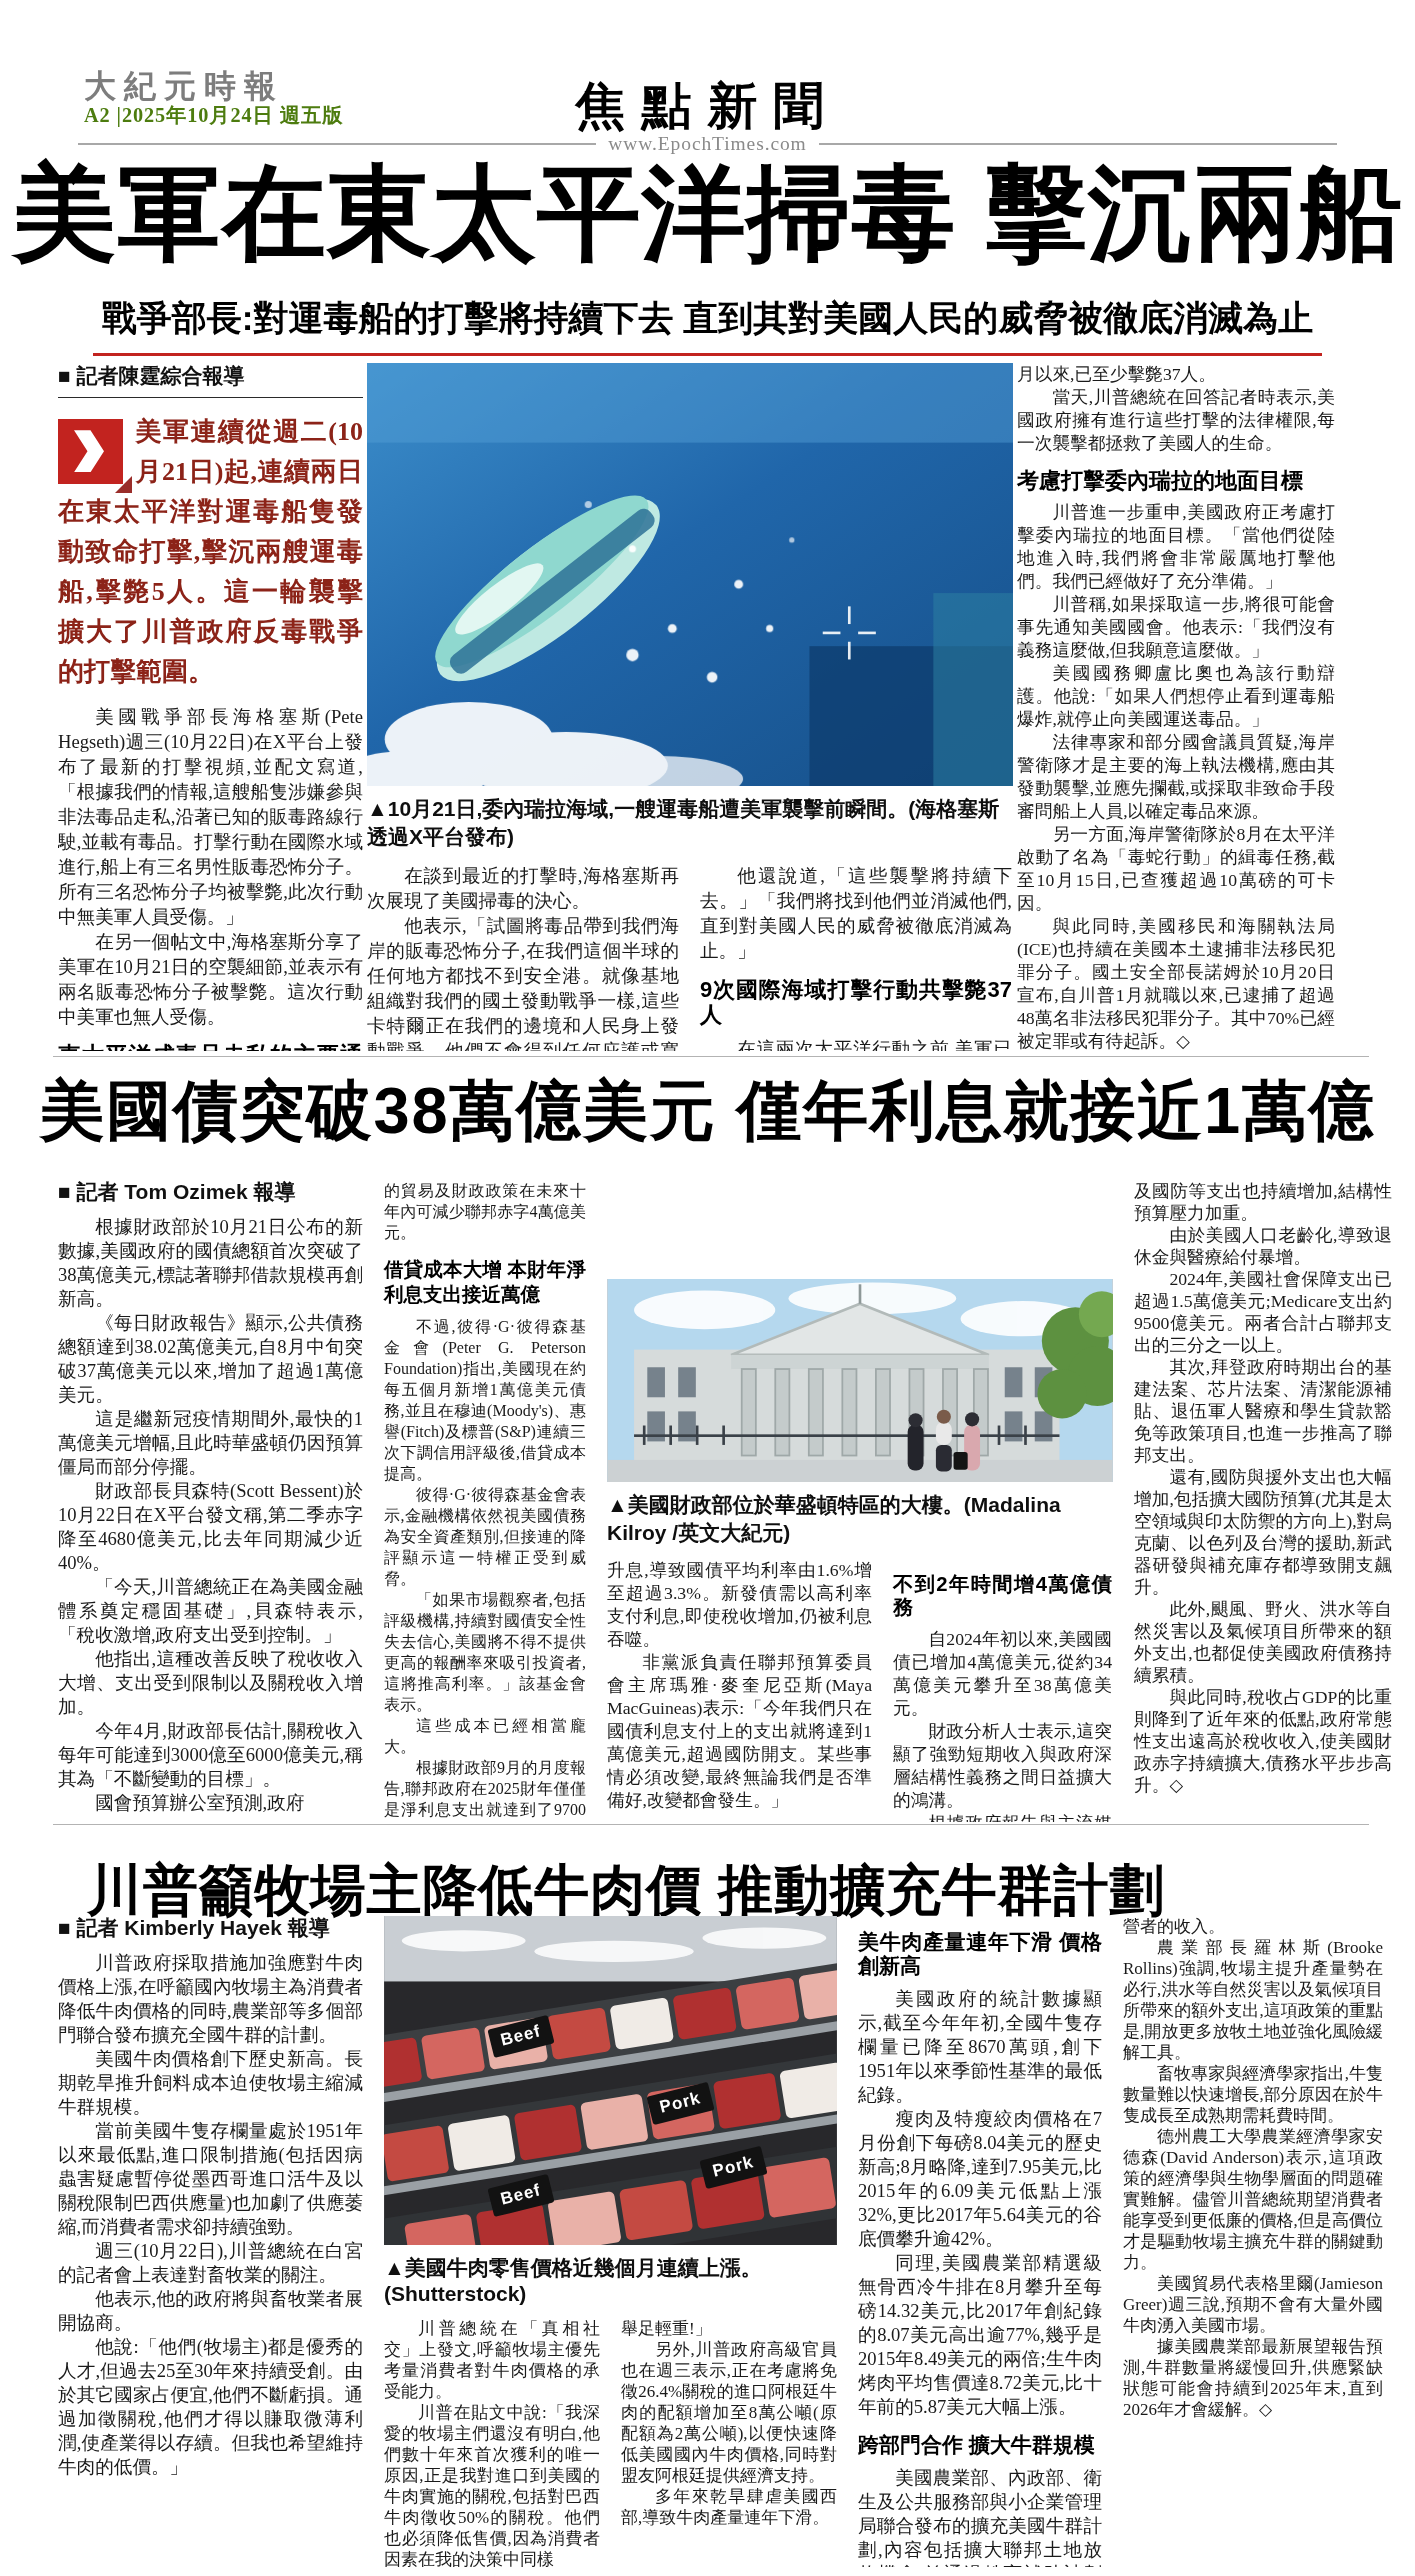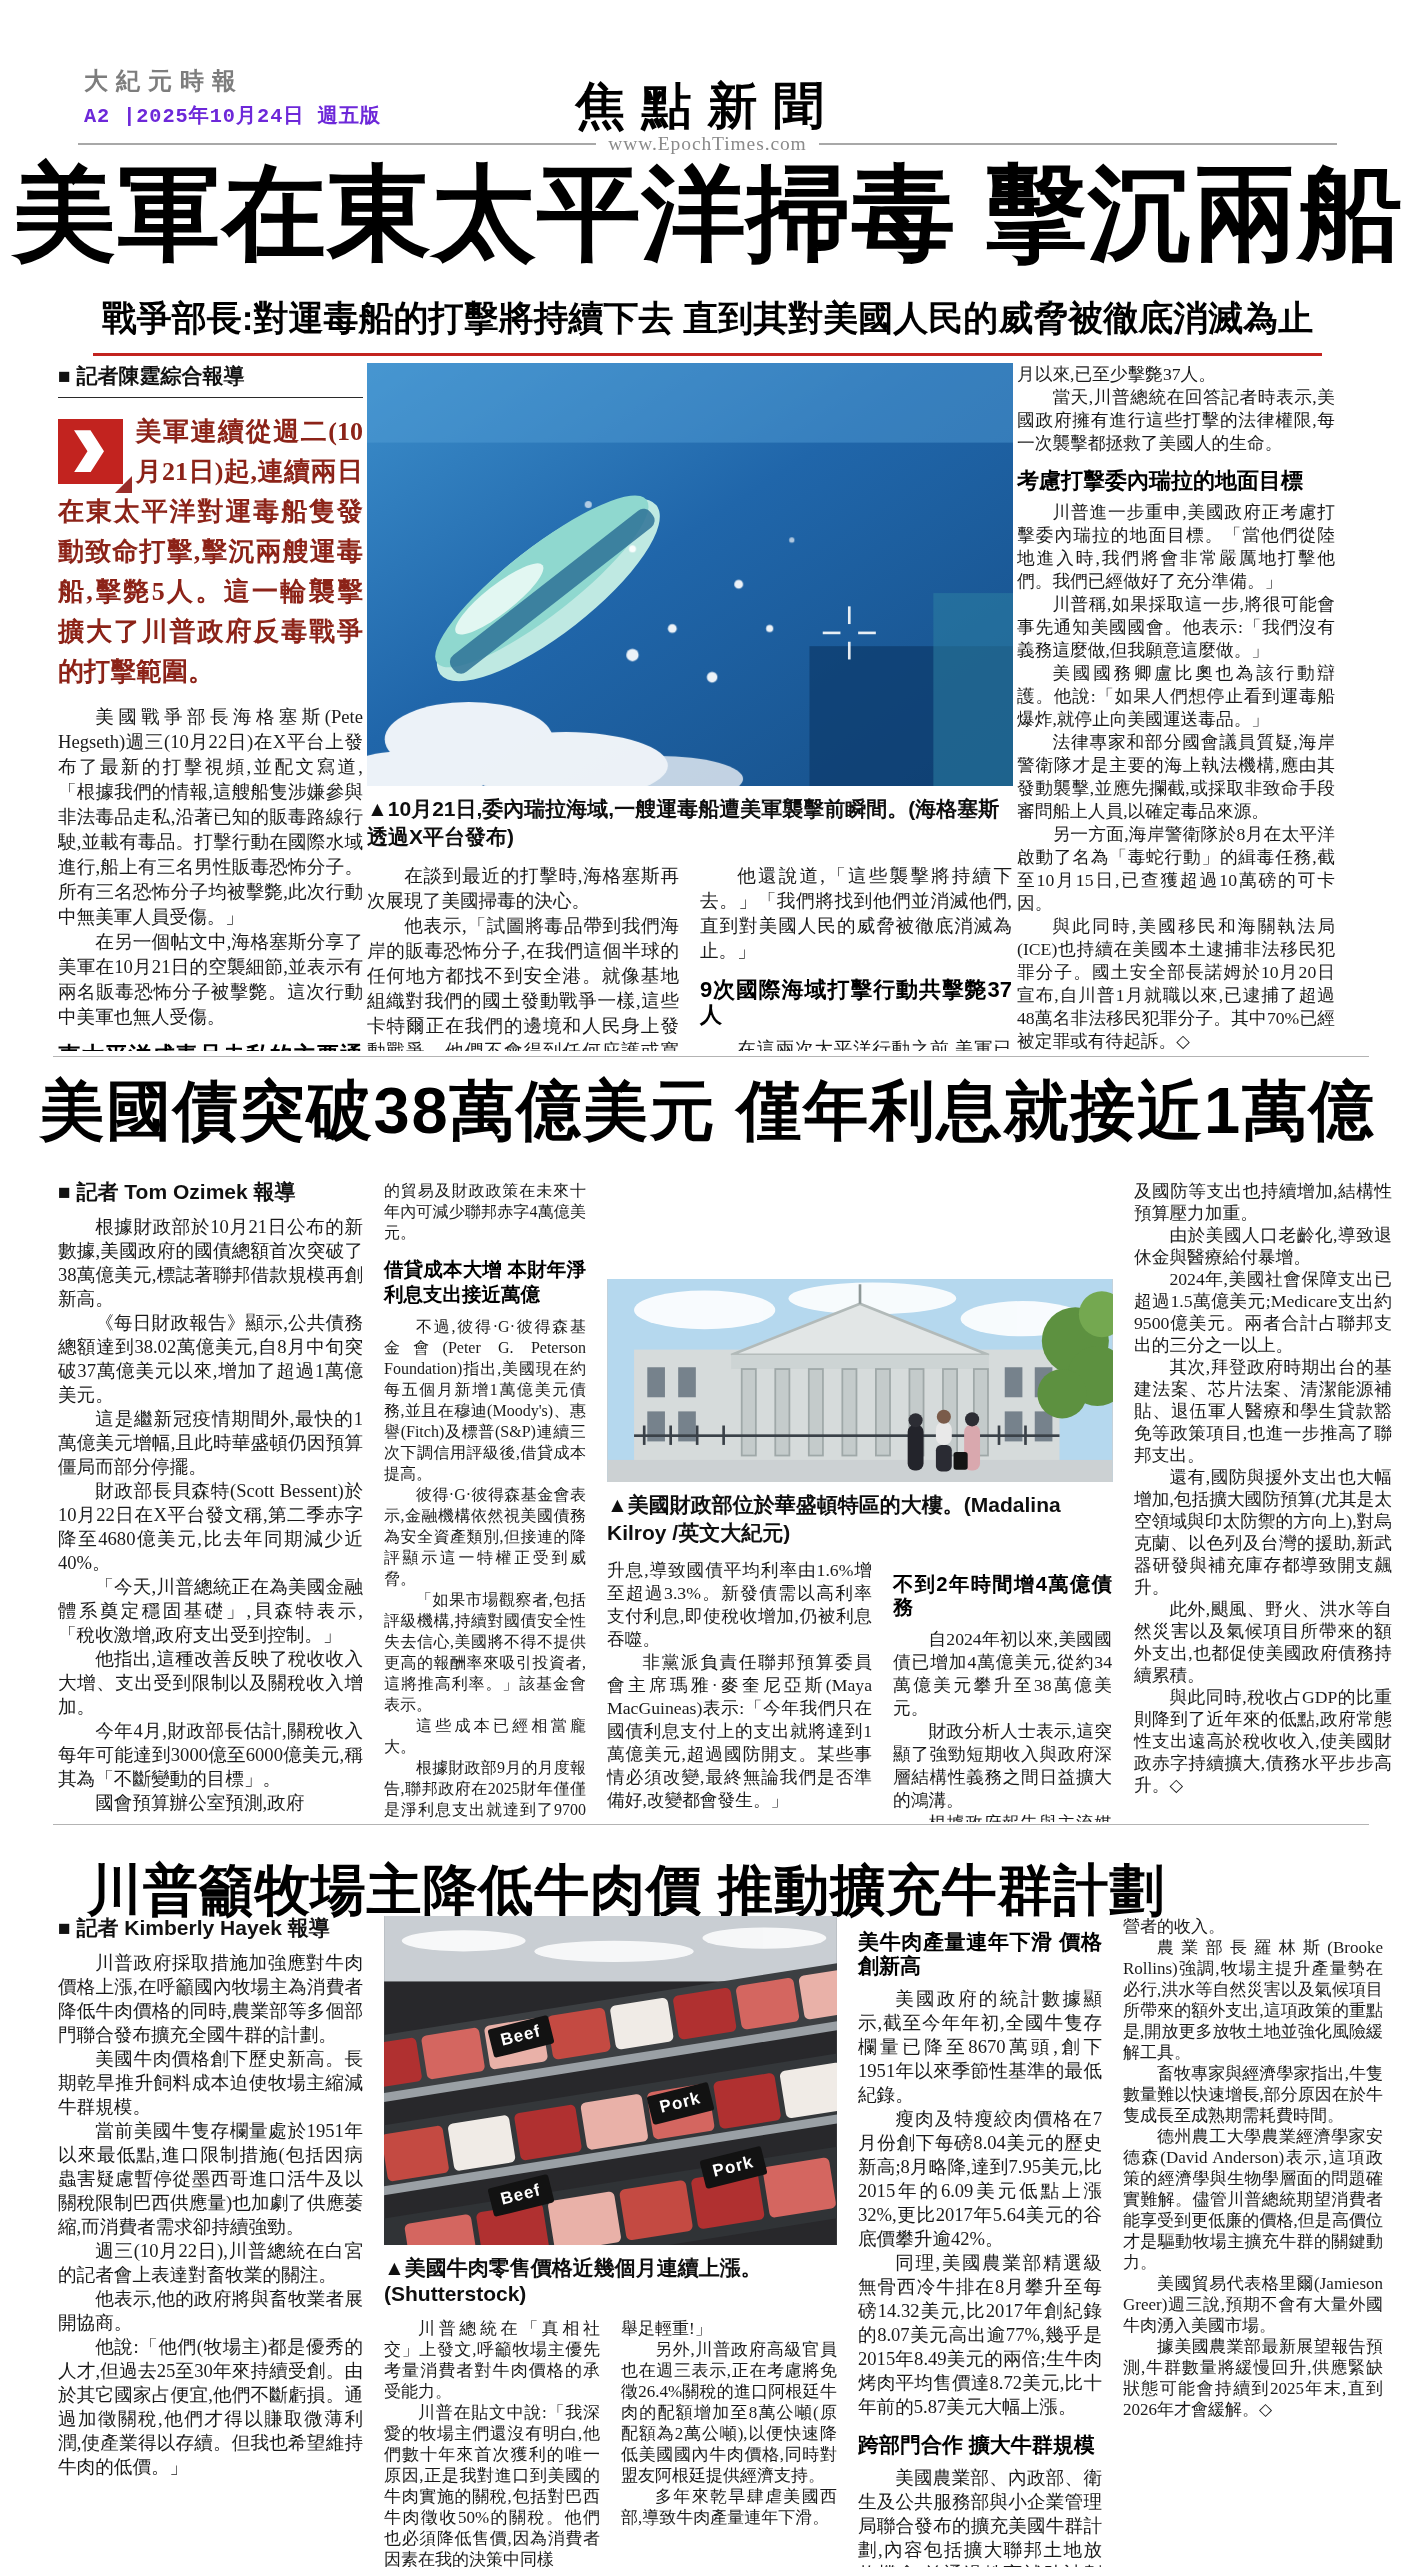--- a/index.html
+++ b/index.html
@@ -2,23 +2,23 @@
 <html style="--accent: #c2231f; --accent-dark: #8f1613; --lead: #8c2318;font-size:14px"><head>
 <meta charset="utf-8">
 <style>
   html,body{margin:0;padding:0;background:#e9e9e9;}
   #page{position:relative;width:1415px;height:2576px;background:#ffffff;margin:0 auto;
         font-family:"Liberation Serif","DejaVu Serif",serif;color:#1a1a1a;overflow:hidden;}
   [data-name]{box-sizing:border-box;}
 
   
   #logo{position:absolute;left:84px;top:65px;font-family:"Liberation Sans","DejaVu Sans",sans-serif;
-        font-weight:900;font-size:24px;color:#7d7d7d;letter-spacing:8px;}
-  #edition{position:absolute;left:84px;top:101px;font-family:Liberation Mono, monospace;
-        font-weight:700;font-size:20.3px;color:#6d28d9;letter-spacing:0.9px;}
+        font-weight:900;font-size:32px;color:#7d7d7d;letter-spacing:8px;}
+  #edition{position:absolute;left:84px;top:101px;font-family:Liberation Serif, serif;
+        font-weight:700;font-size:20.3px;color:#4d7c0f;letter-spacing:0.9px;}
   #section-title{position:absolute;left:0;right:0;top:73px;text-align:center;
         font-family:"Liberation Sans","DejaVu Sans",sans-serif;font-weight:900;font-size:50px;
         letter-spacing:16px;color:#000;}
   #url-row{position:absolute;left:0;right:0;top:133px;display:flex;align-items:center;justify-content:center;gap:12.4px;}
   #url-row .rule{height:2.7px;background:#a8a8a8;width:518px;}
   #url{font-size:19.5px;color:#8a8a8a;letter-spacing:0.9px;}
 
   
   #a1-headline{position:absolute;left:0;right:0;top:149px;margin:0;text-align:center;
         font-size:104px;line-height:1.25;font-weight:900;letter-spacing:0.9px;color:#000;

